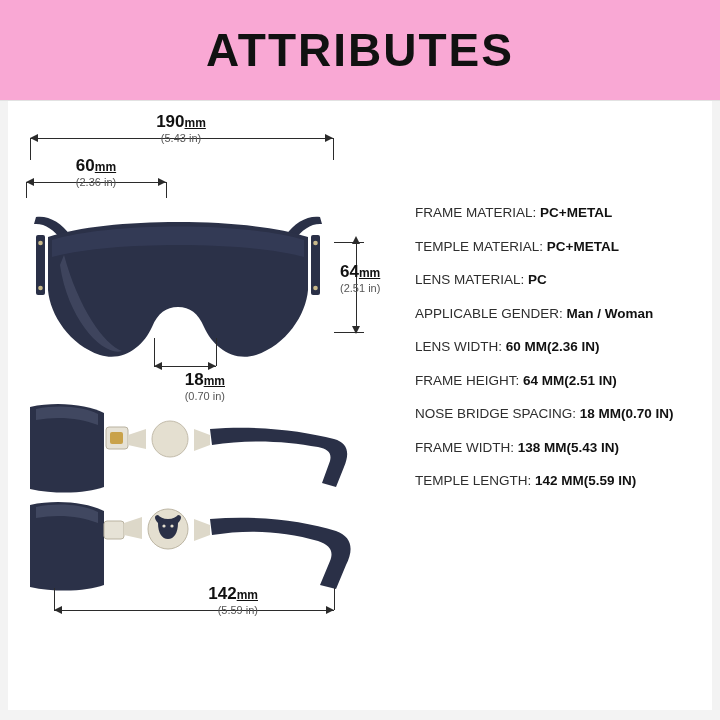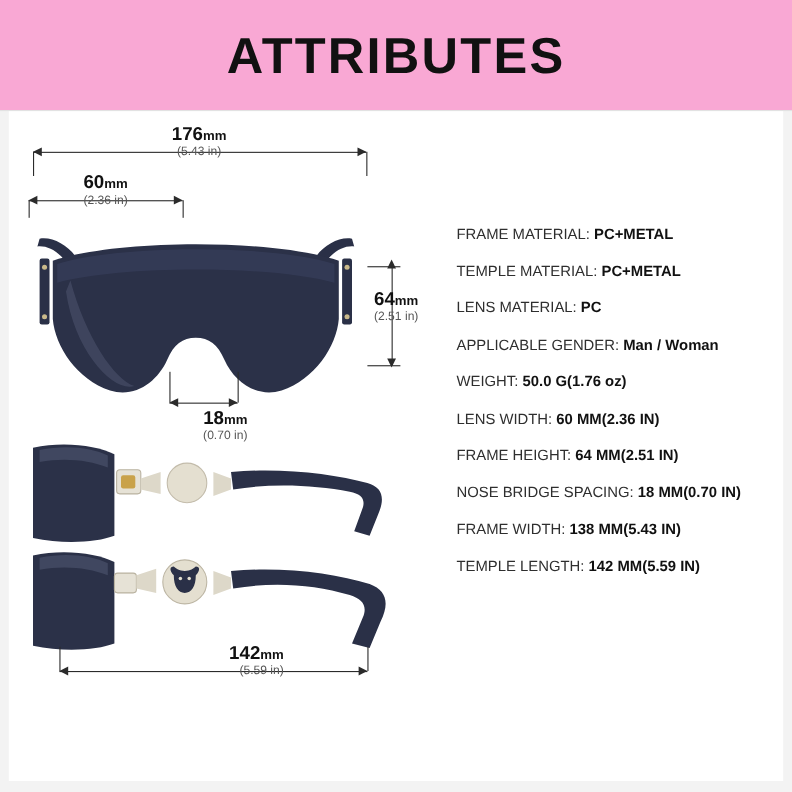--- a/index.html
+++ b/index.html
@@ -132,20 +132,21 @@
     line-height: 1.15;
     white-space: nowrap;
   }
   .dim-label .val {
     font-size: 17px;
     font-weight: bold;
   }
   .dim-label .unit {
     font-size: 12px;
     font-weight: bold;
+    text-decoration: underline;
   }
   .dim-label .inch {
     font-size: 11px;
     color: #555555;
     display: block;
     font-weight: normal;
   }
 
   
   .attrs {
@@ -202,21 +203,21 @@
   <div class="header-rule"></div>
 
   <div class="product-area">
 
     <div class="dim-line dim-h" style="left:22px; top:28px; width:303px;"></div>
     <div class="arrow-l" style="left:22px; top:24px;"></div>
     <div class="arrow-r" style="left:317px; top:24px;"></div>
     <div class="tick" style="left:22px; top:28px; height:22px;"></div>
     <div class="tick" style="left:325px; top:28px; height:22px;"></div>
     <div class="dim-label" style="left:113px; top:2px; width:120px;">
-      <span class="val">176</span><span class="unit">mm</span>
+      <span class="val">190</span><span class="unit">mm</span>
       <span class="inch">(5.43 in)</span>
     </div>
 
     <div class="dim-line dim-h" style="left:18px; top:72px; width:140px;"></div>
     <div class="arrow-l" style="left:18px; top:68px;"></div>
     <div class="arrow-r" style="left:150px; top:68px;"></div>
     <div class="tick" style="left:18px; top:72px; height:16px;"></div>
     <div class="tick" style="left:158px; top:72px; height:16px;"></div>
     <div class="dim-label" style="left:28px; top:46px; width:120px;">
       <span class="val">60</span><span class="unit">mm</span>
@@ -328,24 +329,20 @@
     </div>
     <div class="attr-row">
       <span class="attr-key">LENS MATERIAL:</span>
       <span class="attr-val">PC</span>
     </div>
     <div class="attr-row">
       <span class="attr-key">APPLICABLE GENDER:</span>
       <span class="attr-val">Man / Woman</span>
     </div>
     <div class="attr-row">
-      <span class="attr-key">WEIGHT:</span>
-      <span class="attr-val">50.0 G(1.76 oz)</span>
-    </div>
-    <div class="attr-row">
       <span class="attr-key">LENS WIDTH:</span>
       <span class="attr-val">60 MM(2.36 IN)</span>
     </div>
     <div class="attr-row">
       <span class="attr-key">FRAME HEIGHT:</span>
       <span class="attr-val">64 MM(2.51 IN)</span>
     </div>
     <div class="attr-row">
       <span class="attr-key">NOSE BRIDGE SPACING:</span>
       <span class="attr-val">18 MM(0.70 IN)</span>

